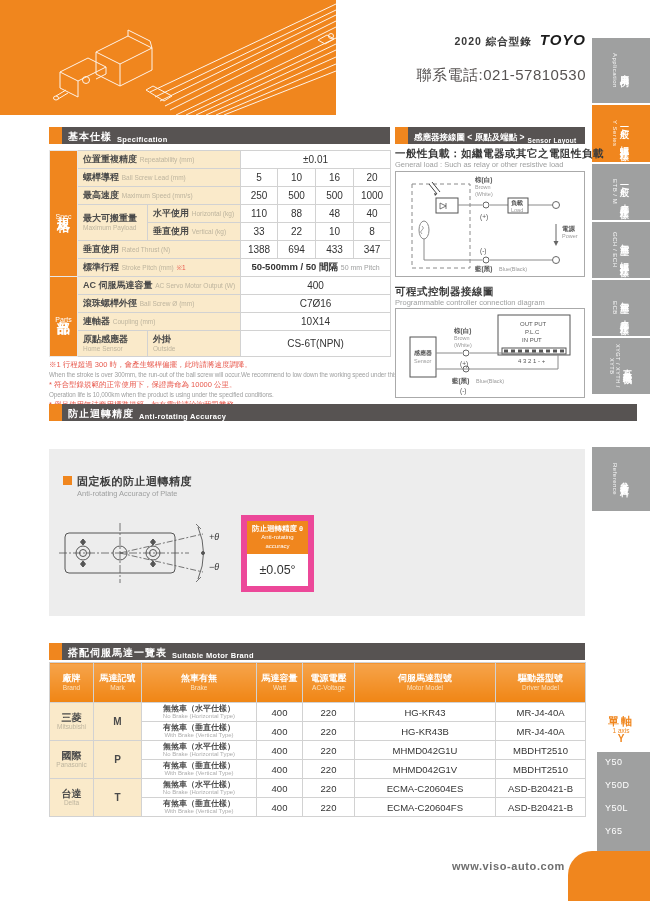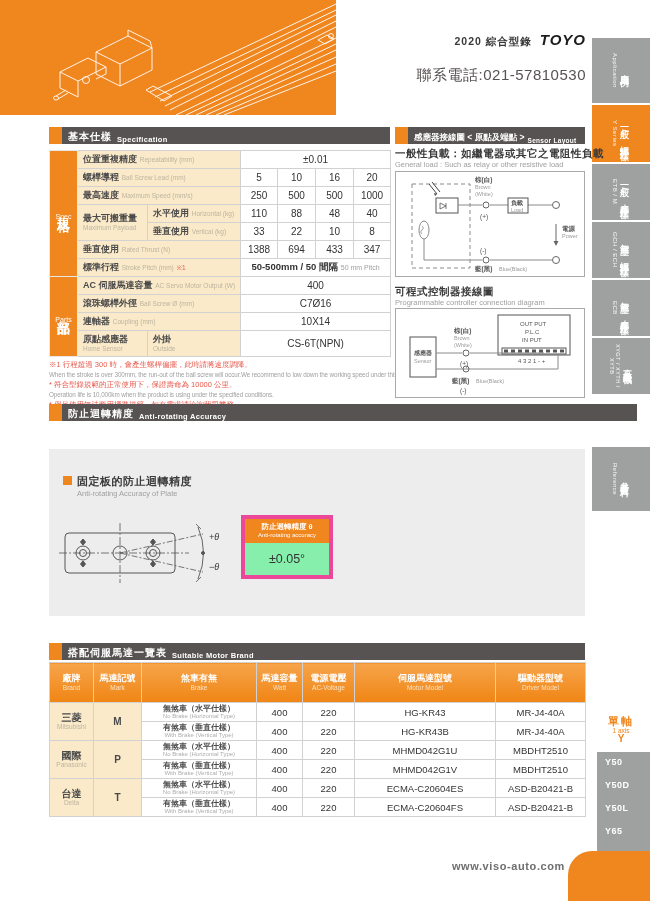--- a/index.html
+++ b/index.html
@@ -17,21 +17,21 @@
   .vtab { left:592px; width:58px; background:#9FA0A0; color:#fff; display:flex; align-items:center; justify-content:center; cursor:pointer; }
   .vtab.active { background:#F0861E; }
   .vtxt { writing-mode:vertical-rl; text-orientation:mixed; text-align:center; }
   .vtxt span { display:block; }
   .vtxt .zh { font-size:9px; font-weight:bold; letter-spacing:2px; }
   .vtxt .en { font-size:6px; letter-spacing:.5px; opacity:.92; }
   .axis-label { left:592px; top:716px; width:58px; text-align:center; color:#F0861E; line-height:1.05; }
   .axis-label .a1 { font-size:11px; font-weight:bold; letter-spacing:2px; }
   .axis-label .a2 { font-size:6.5px; }
   .axis-label .a3 { font-size:10px; font-weight:bold; }
-  .mtab { left:597px; width:53px; height:36px; background:#9FA0A0; color:#fff; font-size:9px; font-weight:bold; line-height:20px; padding-left:8px; letter-spacing:.5px; cursor:pointer; }
+  .mtab { left:597px; width:53px; height:36px; background:#9FA0A0; color:#fff; font-size:9px; font-weight:normal; line-height:20px; padding-left:8px; letter-spacing:.5px; cursor:pointer; }
   .mtab.active { background:#F0861E; }
   .corner { left:568px; top:851px; width:82px; height:50px; background:#F0861E; border-radius:24px 0 0 0; }
 
   
   .sec-h { height:17px; background:#575352; display:flex; align-items:flex-end; color:#fff; }
   .sec-sq { width:13px; height:17px; background:#F0861E; margin-right:6px; flex:none; }
   .sec-zh { font-size:10px; font-weight:bold; letter-spacing:1px; }
   .sec-en { font-size:7.5px; font-weight:bold; margin-left:5px; letter-spacing:.3px; }
 
   
@@ -63,21 +63,21 @@
   .d1 { top:171px; height:106px; }
   .plc-zh { left:395px; top:285px; font-size:10.5px; font-weight:bold; color:#3a3a3a; letter-spacing:.5px; }
   .plc-en { left:395px; top:298px; font-size:7.5px; color:#9FA0A0; }
   .d2 { top:308px; height:90px; }
 
   
   .grey-box { left:49px; top:449px; width:536px; height:167px; background:#EDEDED; }
   .bullet { position:absolute; left:14px; top:27px; width:9px; height:9px; background:#F0861E; }
   .anti-sub-zh { position:absolute; left:28px; top:25px; font-size:11px; font-weight:bold; color:#3a3a3a; letter-spacing:.5px; }
   .anti-sub-en { position:absolute; left:28px; top:40px; font-size:7.5px; color:#9FA0A0; }
-  .theta-tbl { position:absolute; left:192px; top:66px; width:92px; border:4px solid #ec4899; background:#86efac; }
+  .theta-tbl { position:absolute; left:192px; top:66px; width:73px; border:6px solid #ec4899; background:#ffffff; }
   .theta-hd { background:#F0861E; color:#fff; text-align:center; padding:3px 2px; line-height:9px; }
   .theta-hd .t1 { font-size:7.5px; font-weight:bold; display:block; }
   .theta-hd .t2 { font-size:6px; display:block; }
   .theta-val { text-align:center; font-size:12.5px; color:#333; padding:9px 0; }
 
   
   .motor-tbl { left:49px; top:662px; width:536px; }
   .motor-tbl td, .motor-tbl th { border:1px solid #d2d2d2; text-align:center; overflow:hidden; }
   .motor-tbl th { background:linear-gradient(#F6A44B,#F08514); height:40px; font-weight:normal; }
   .mh-zh { display:block; font-size:9px; font-weight:bold; color:#fff; line-height:11px; }

